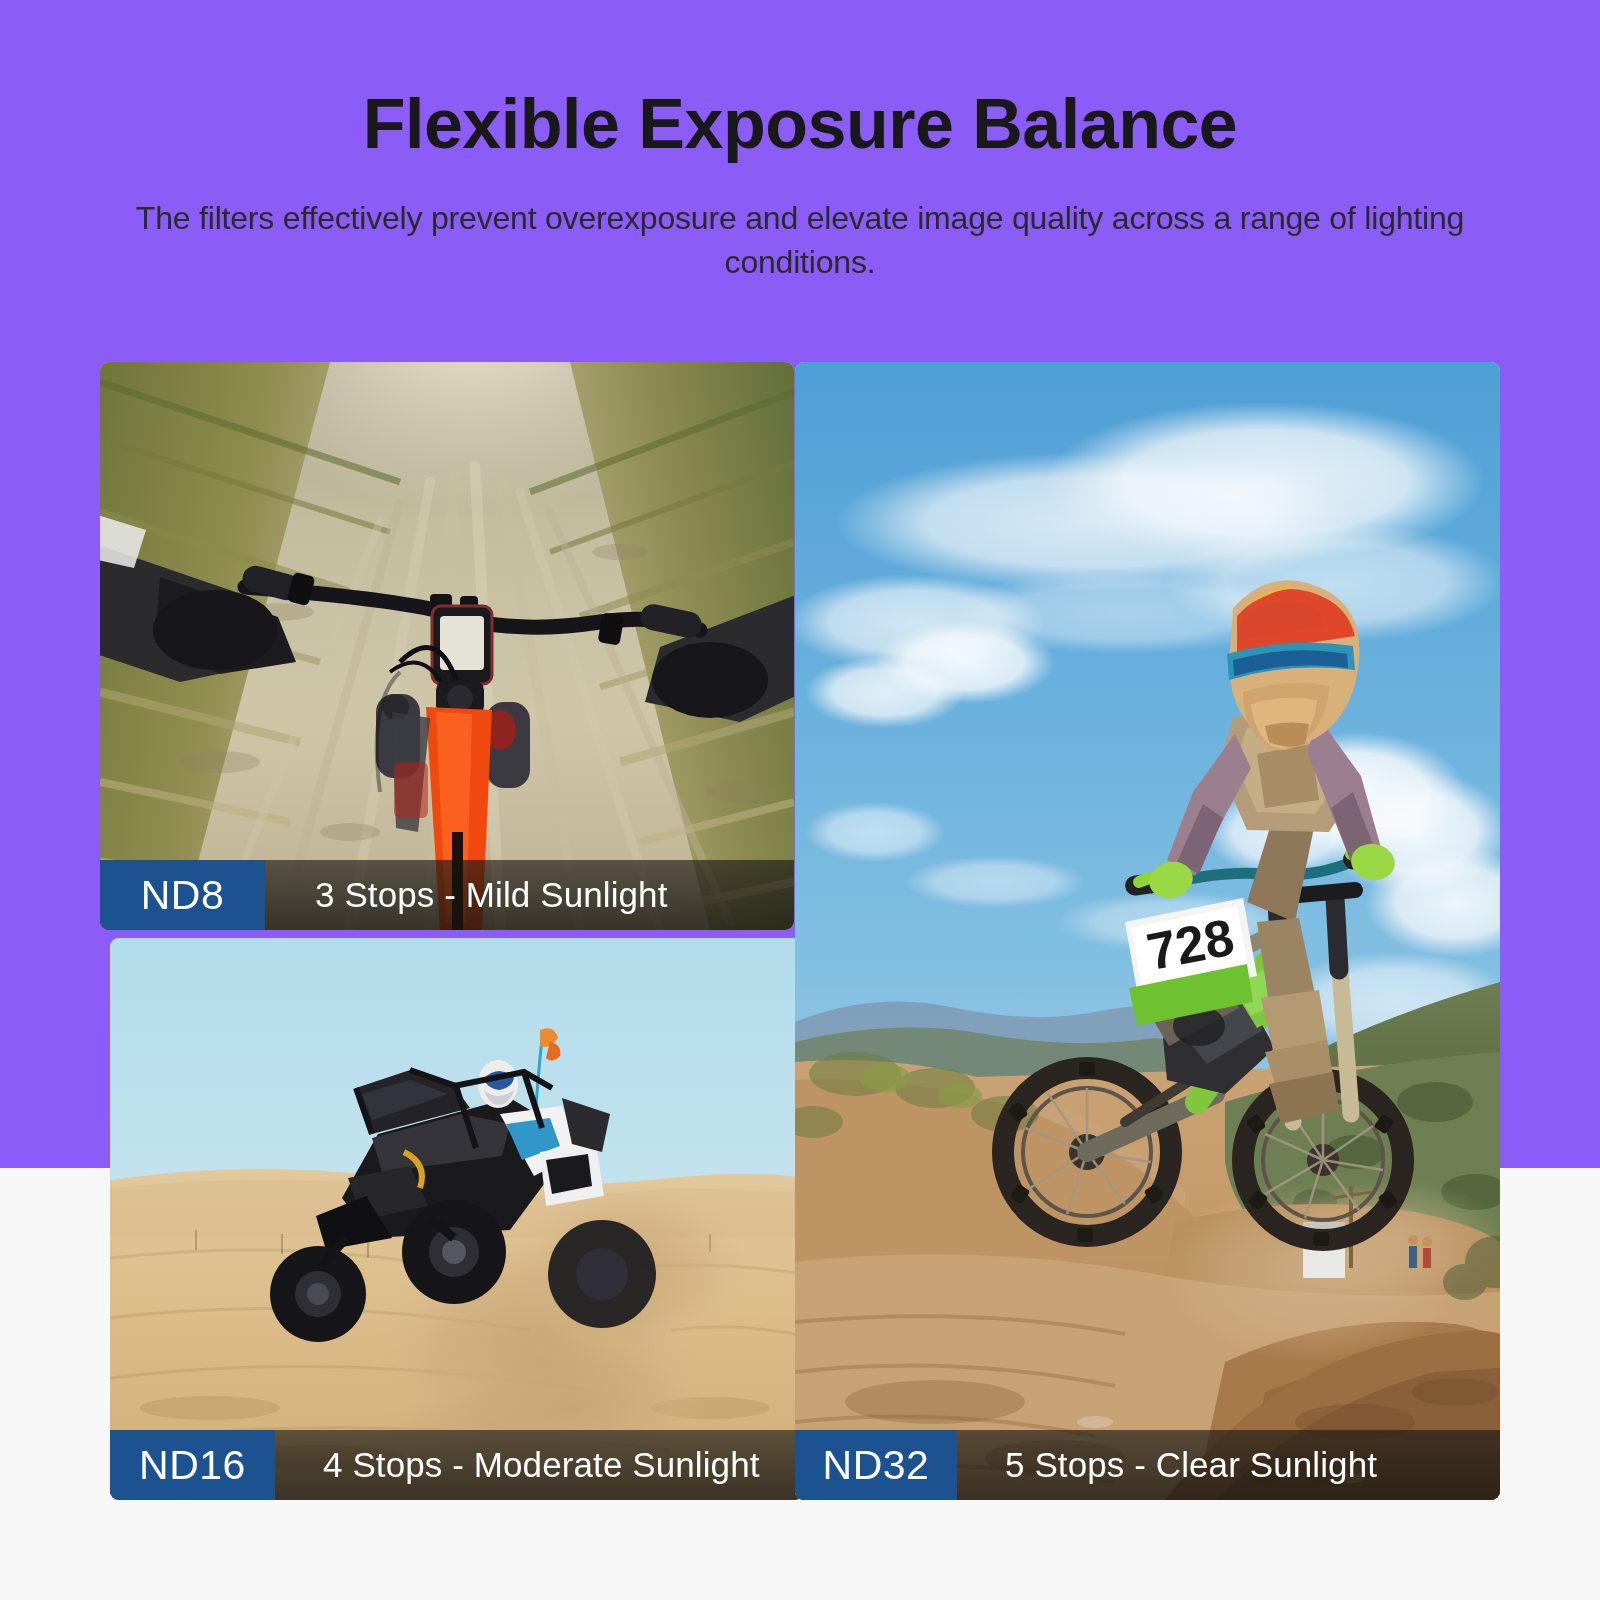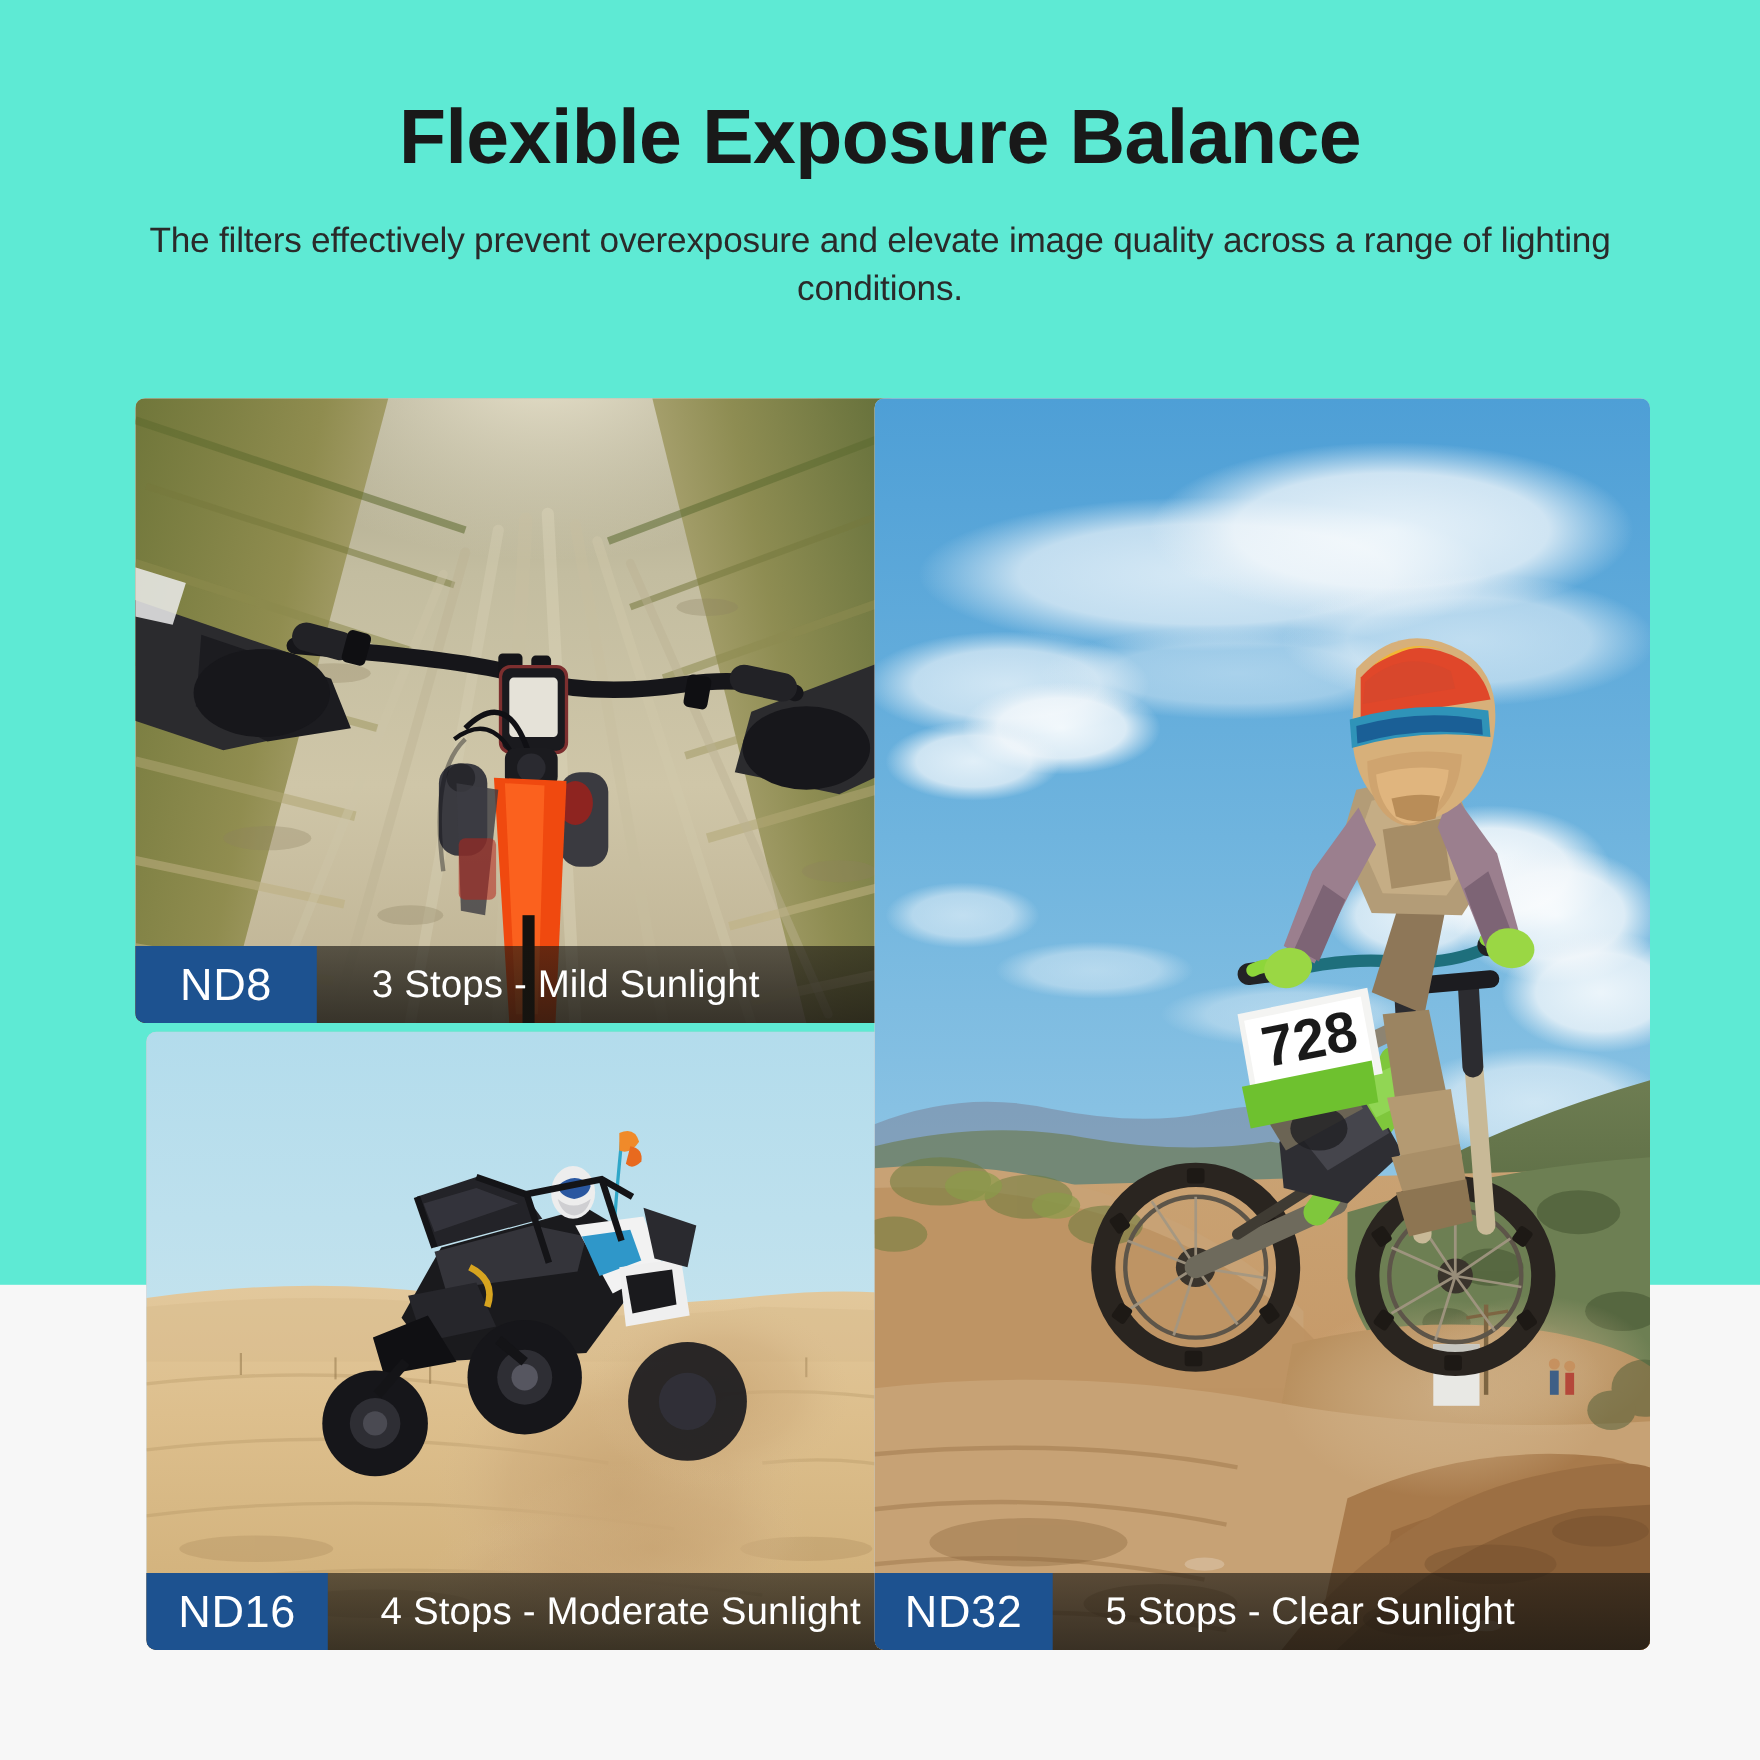--- a/index.html
+++ b/index.html
@@ -9,21 +9,21 @@
     height: 1600px;
     background: #f7f7f7;
     font-family: "Liberation Sans", sans-serif;
     overflow: hidden;
   }
 
   .page {
     position: relative;
     width: 1600px;
     height: 1168px;
-    background: #5eead4;
+    background: #8b5cf6;
   }
 
   
   .header {
     position: absolute;
     top: 88px;
     left: 100px;
     width: 1400px;
     text-align: center;
   }
@@ -49,21 +49,20 @@
     left: 100px;
     top: 362px;
     width: 1400px;
     height: 1138px;
   }
   .col-left {
     position: absolute;
     left: 0; top: 0;
     width: 694px;
     height: 1138px;
-    margin-left: 23px;
   }
   .col-right {
     position: absolute;
     left: 695px; top: 0;
     width: 705px;
     height: 1138px;
   }
 
   .card {
     position: absolute;

